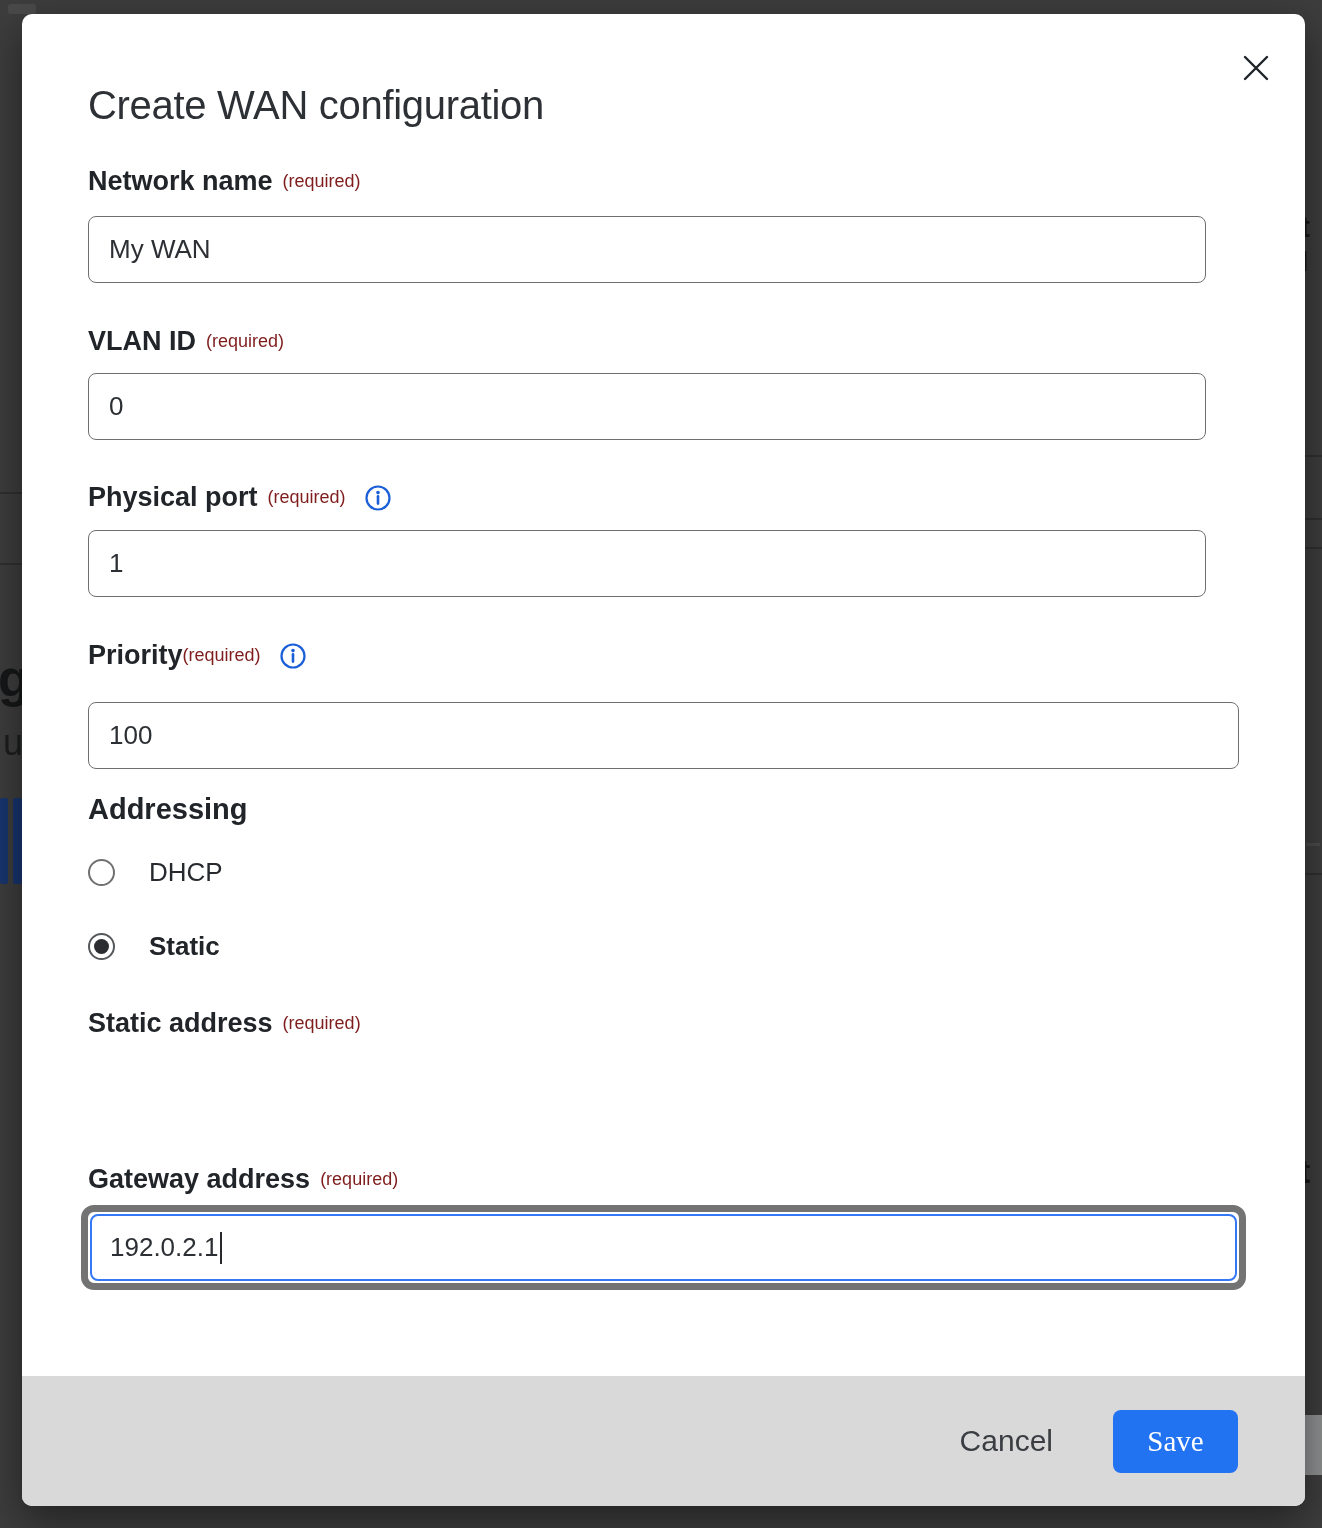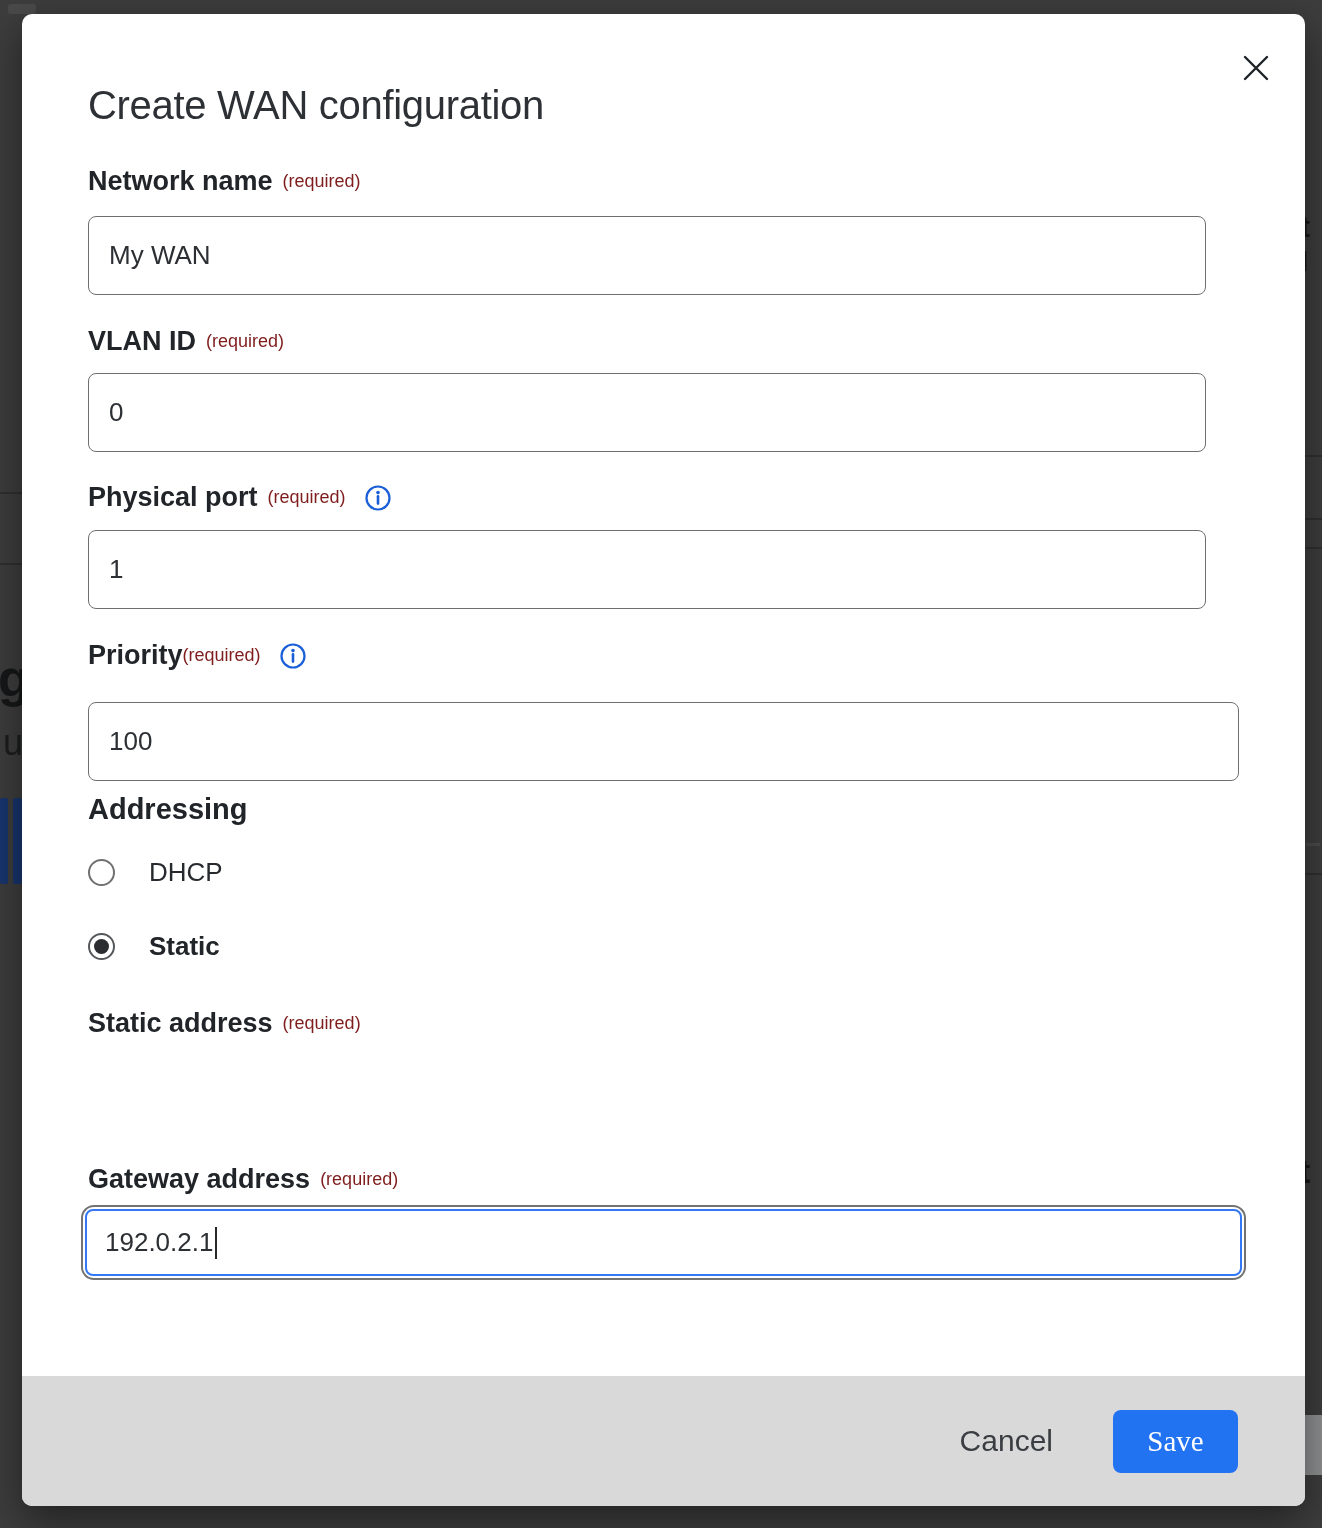--- a/index.html
+++ b/index.html
@@ -40,21 +40,21 @@
   .modal-title{
     position:absolute;left:66px;top:42px;
     font-size:40px;font-weight:500;color:#2d3135;letter-spacing:-0.3px;
   }
   .label-row{position:absolute;left:66px;display:flex;align-items:center;}
   .lbl{font-size:27px;font-weight:700;color:#212428;}
   .req{font-size:18px;font-weight:400;color:#7f1d1d;margin-left:10px;}
   .req.no-gap{margin-left:0;}
   .info{margin-left:18px;display:inline-flex;}
   .txt{
-    position:absolute;left:66px;height:79px;box-sizing:border-box;
+    position:absolute;left:66px;height:67px;box-sizing:border-box;
     border:1.5px solid #6d7073;border-radius:8px;background:#fff;
     font-family:"Liberation Sans","DejaVu Sans",sans-serif;
     font-size:26px;color:#2c2f33;padding:0 20px;outline:none;
   }
   .w-a{width:1118px;}
   .w-b{width:1151px;}
   .section-heading{
     position:absolute;left:66px;
     font-size:29px;font-weight:700;color:#212428;
   }
@@ -63,21 +63,21 @@
     width:27px;height:27px;border-radius:50%;box-sizing:border-box;
     border:2px solid #6e7072;background:#fff;flex:0 0 auto;
     display:flex;align-items:center;justify-content:center;
   }
   .radio-row.selected .radio-circle{border-color:#55585a;}
   .radio-dot{width:15px;height:15px;border-radius:50%;background:#2b2d30;}
   .radio-label{font-size:26px;color:#26292d;margin-left:34px;}
   .radio-row.selected .radio-label{font-weight:700;color:#212428;}
   .focus-wrap{
     position:absolute;left:59px;top:1191px;width:1165px;box-sizing:border-box;
-    border:2px solid #737373;border-radius:13px;padding:2px;background:#fff;
+    border:7px solid #737373;border-radius:13px;padding:2px;background:#fff;
   }
   .fake-input{
     box-sizing:border-box;width:100%;height:67px;
     border:2px solid #3478f6;border-radius:8px;
     display:flex;align-items:center;padding:0 18px;
     font-size:26px;color:#2c2f33;cursor:text;
   }
   .caret{width:2px;height:32px;background:#26282b;margin-left:2px;}
   .footer{
     position:absolute;left:0;top:1362px;width:1283px;height:130px;

